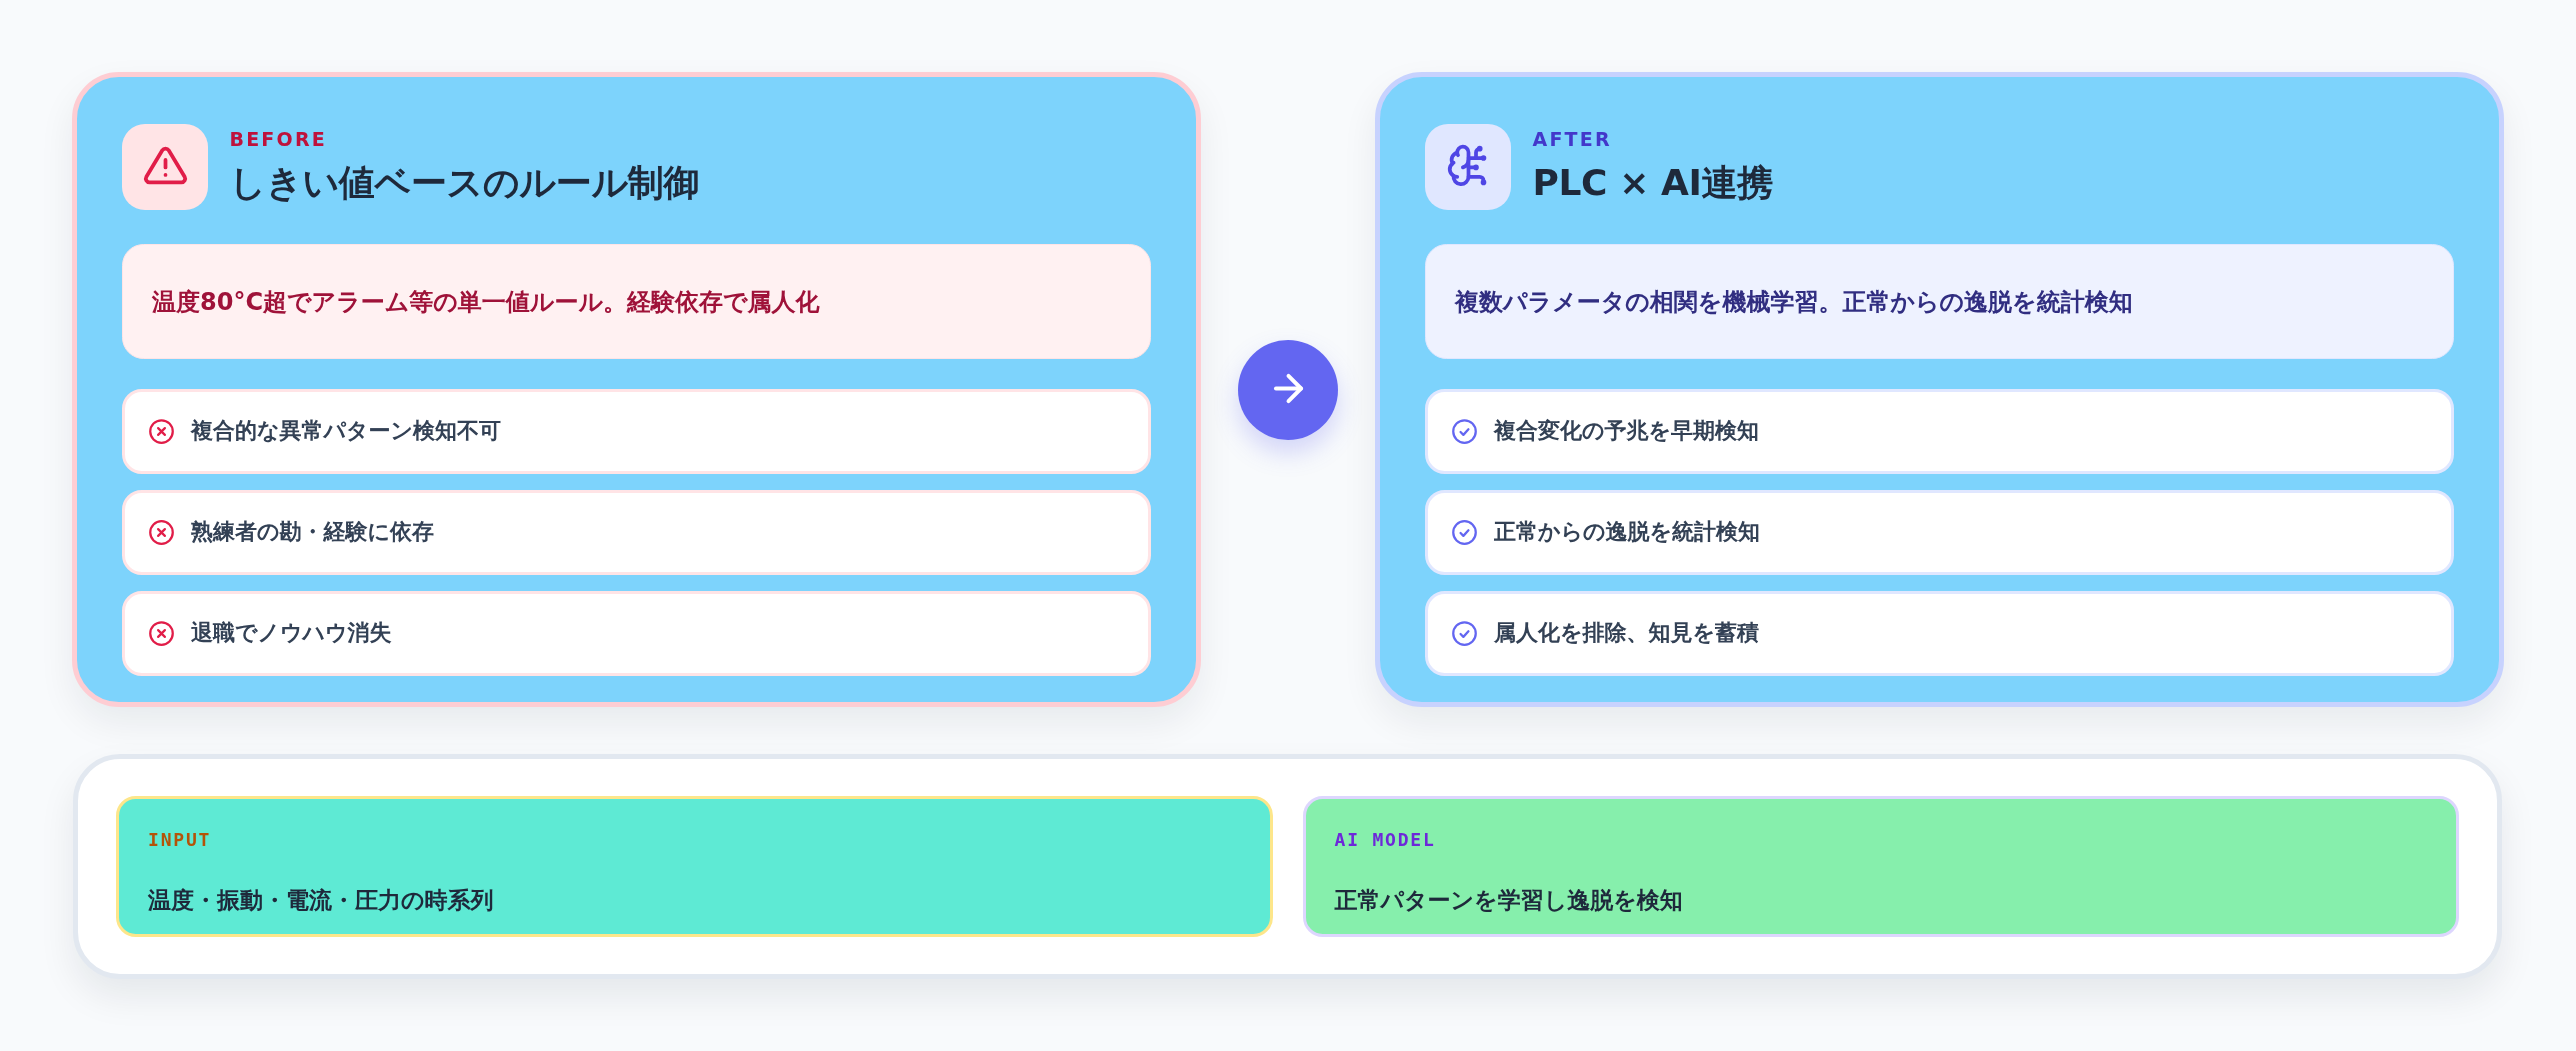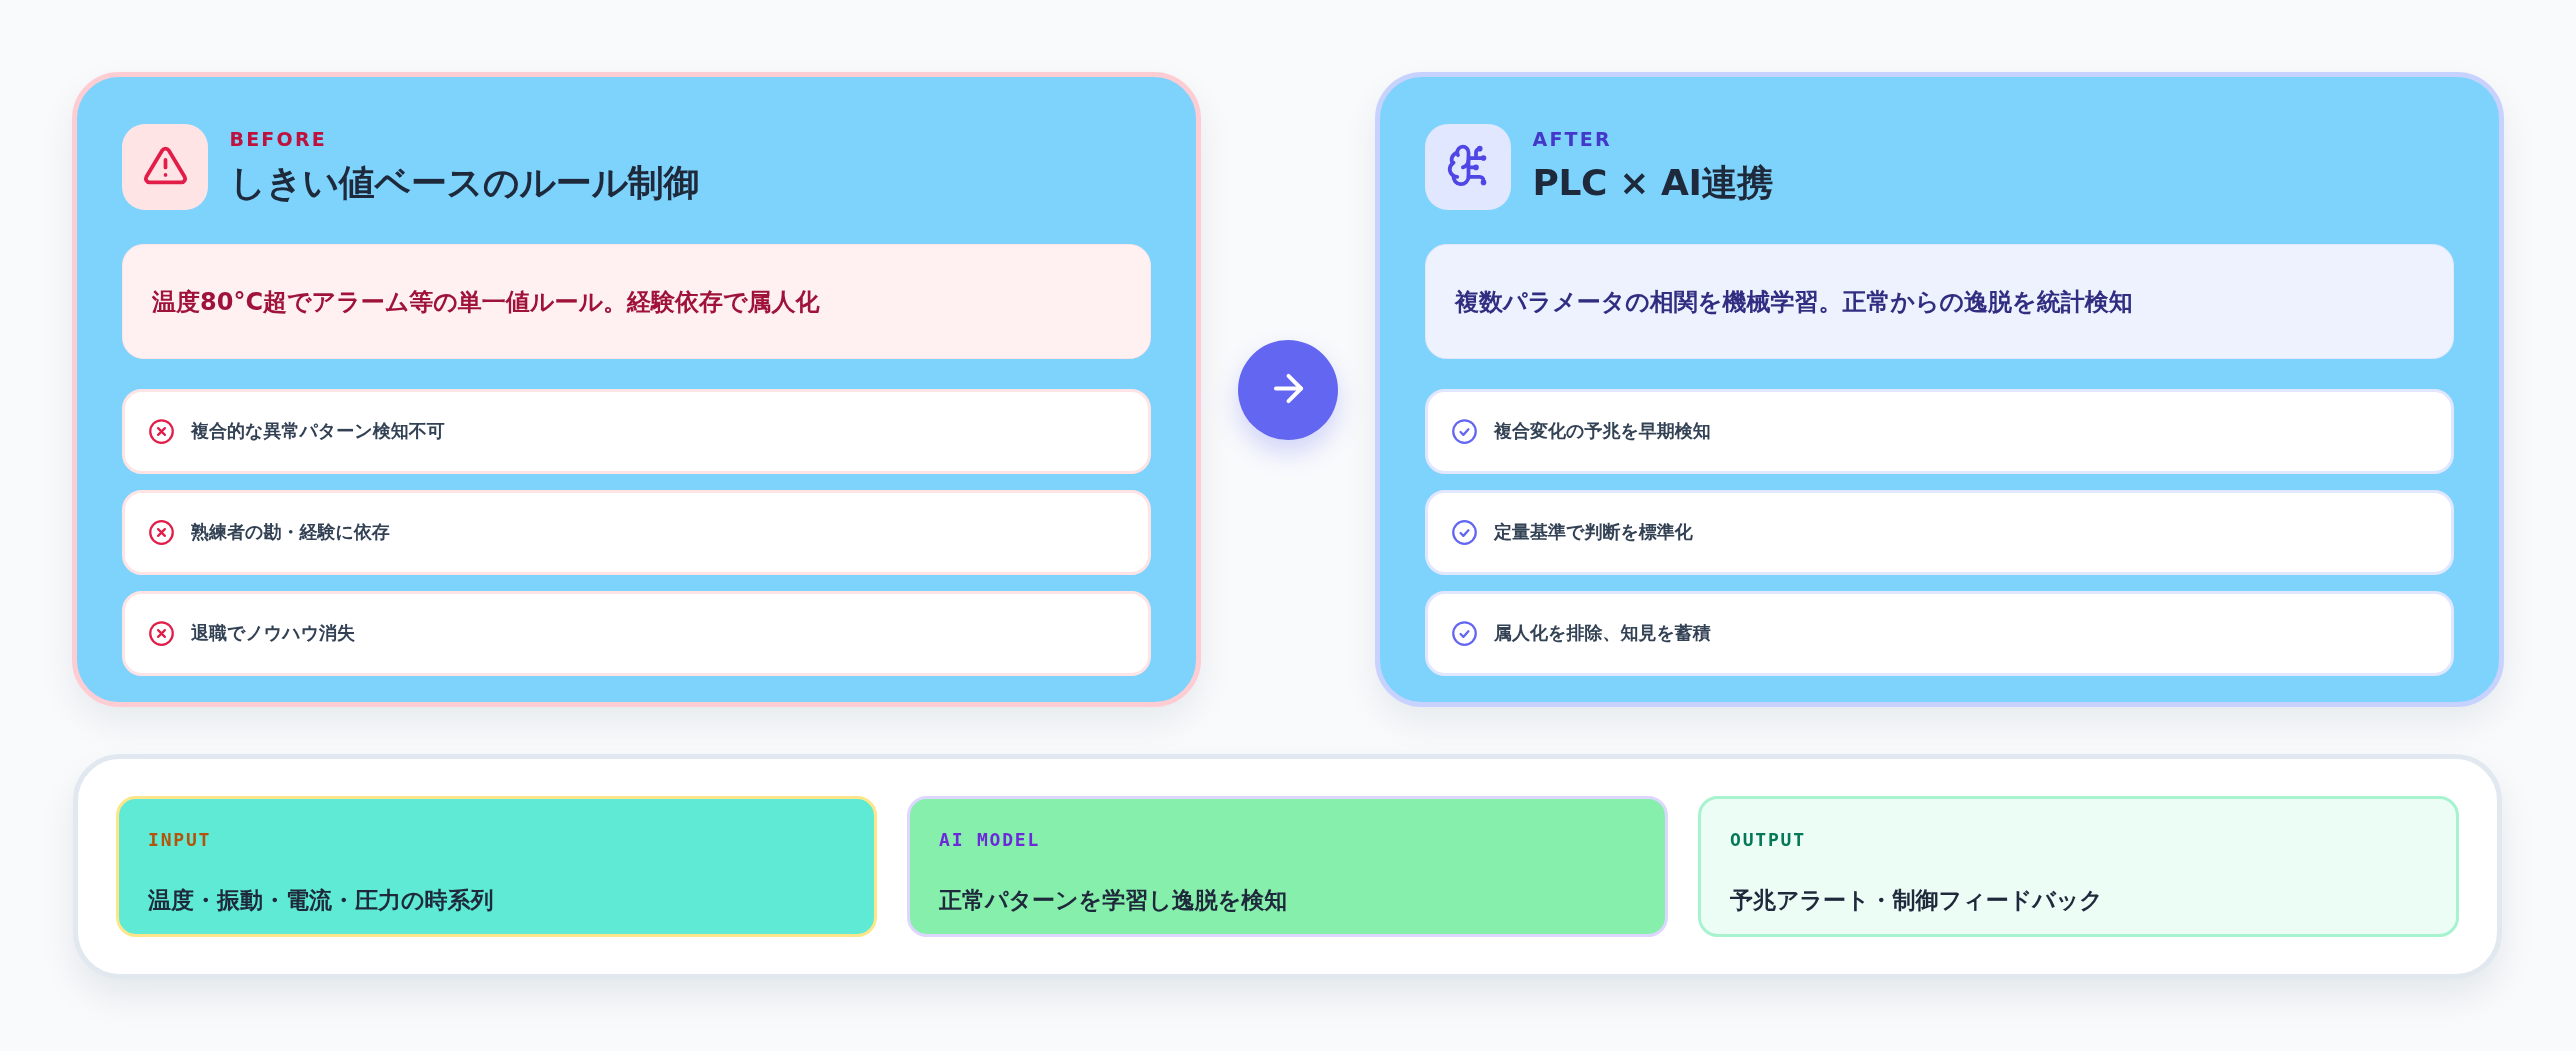--- a/index.html
+++ b/index.html
@@ -58,21 +58,21 @@
   .after .summary { background: #eef2ff; border-color: #e0e7ff; color: #312e81; }
 
   .items { margin-top: 29.5px; display: flex; flex-direction: column; gap: 16px; }
   .item {
     height: 85px;
     border-radius: 19.7px;
     border: 3.6px solid;
     background: #ffffff;
     display: flex; align-items: center;
     padding: 0 23px;
-    font-size: 18px; font-weight: bold; color: #334155;
+    font-size: 22px; font-weight: bold; color: #334155;
   }
   .before .item { border-color: #ffe4e6; }
   .after .item { border-color: #e0e7ff; }
   .item .ico { width: 27px; height: 27px; flex-shrink: 0; margin-right: 16px; display: flex; }
 
   .arrow-btn {
     position: absolute;
     left: 1238px; top: 340px;
     width: 100px; height: 100px;
     border-radius: 50%;
@@ -211,21 +211,21 @@
       </span>
       <span>複合変化の予兆を早期検知</span>
     </div>
     <div class="item">
       <span class="ico">
         <svg width="27" height="27" viewBox="0 0 24 24" fill="none" stroke="#6366f1" stroke-width="2" stroke-linecap="round" stroke-linejoin="round">
             <circle cx="12" cy="12" r="10"></circle>
             <path d="M8.5 12.5l2.5 2.5 4.5-5"></path>
           </svg>
       </span>
-      <span>定量基準で判断を標準化</span>
+      <span>正常からの逸脱を統計検知</span>
     </div>
     <div class="item">
       <span class="ico">
         <svg width="27" height="27" viewBox="0 0 24 24" fill="none" stroke="#6366f1" stroke-width="2" stroke-linecap="round" stroke-linejoin="round">
             <circle cx="12" cy="12" r="10"></circle>
             <path d="M8.5 12.5l2.5 2.5 4.5-5"></path>
           </svg>
       </span>
       <span>属人化を排除、知見を蓄積</span>
     </div>
@@ -234,18 +234,14 @@
 
 <section class="pipeline">
   <div class="stage input">
     <div class="stage-label">INPUT</div>
     <div class="stage-text">温度・振動・電流・圧力の時系列</div>
   </div>
   <div class="stage model">
     <div class="stage-label">AI MODEL</div>
     <div class="stage-text">正常パターンを学習し逸脱を検知</div>
   </div>
-  <div class="stage output">
-    <div class="stage-label">OUTPUT</div>
-    <div class="stage-text">予兆アラート・制御フィードバック</div>
-  </div>
 </section>
 
 
 </body></html>

